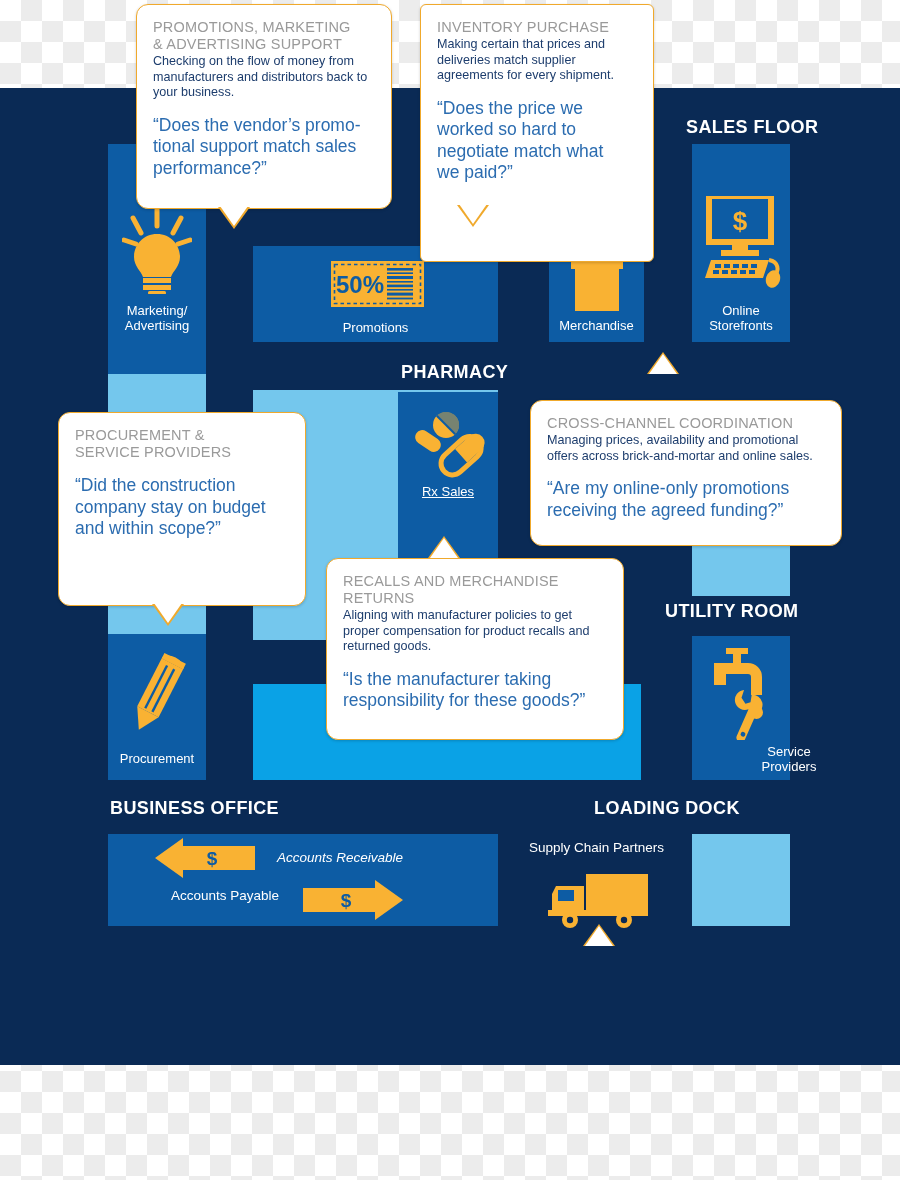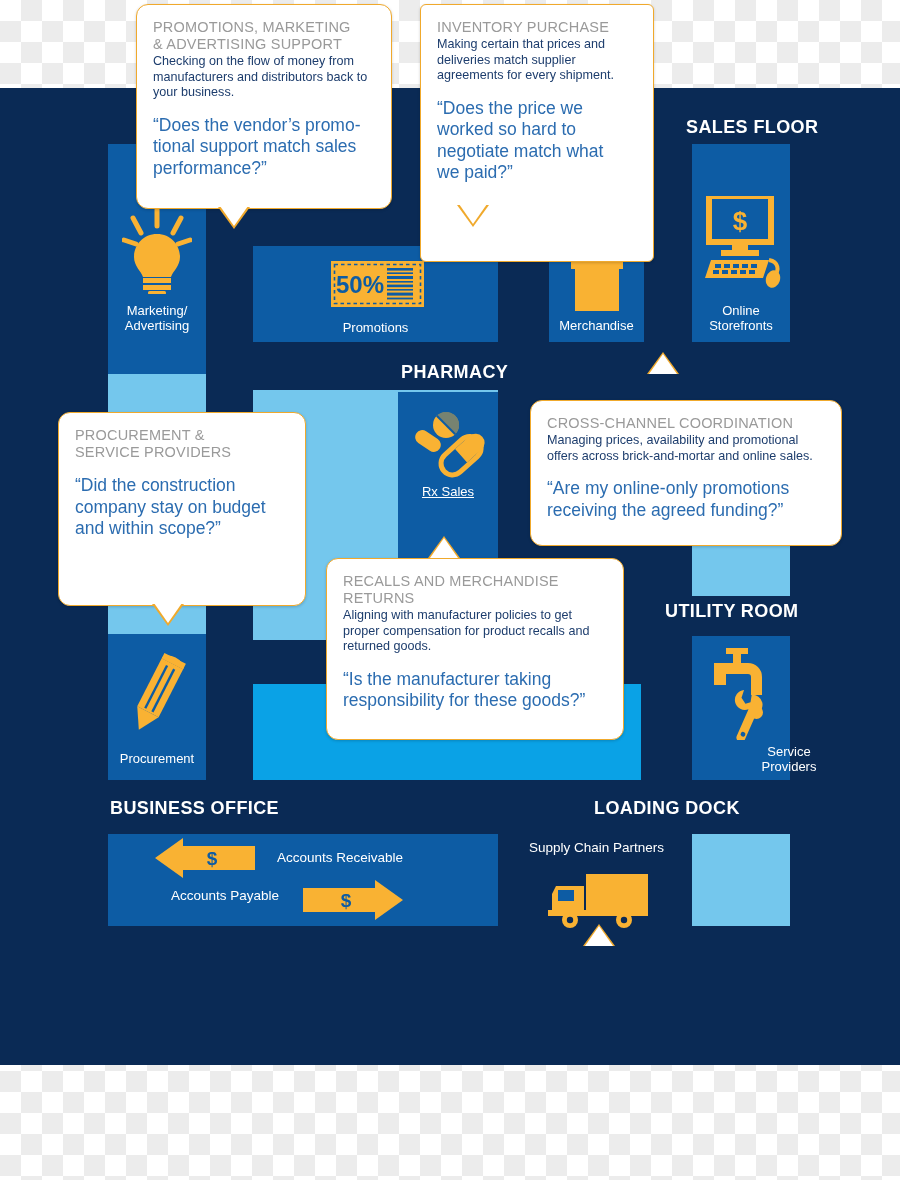--- a/index.html
+++ b/index.html
@@ -210,21 +210,21 @@
   </div>
   <div class="tile-label" style="left:692px;top:744px;width:98px;padding-left:48px;">Service
 Providers</div>
 
   <div class="blk" style="left:303px;top:880px;width:100px;height:40px;">
     <svg width="100" height="40" viewBox="0 0 100 40">
       <path d="M0 8 L72 8 L72 0 L100 20 L72 40 L72 32 L0 32 Z" fill="#f9b233"></path>
       <text x="43" y="27" font-family="'Liberation Sans',sans-serif" font-size="19" font-weight="bold" fill="#0d5ca4" text-anchor="middle">$</text>
     </svg>
   </div>
-  <div class="flow-label" style="left:277px;top:850px;">Accounts Receivable</div>
+  <div class="flow-label" style="left:277px;top:850px;font-style:italic;">Accounts Receivable</div>
 
   <div class="blk" style="left:155px;top:838px;width:100px;height:40px;">
     <svg width="100" height="40" viewBox="0 0 100 40">
       <path d="M100 8 L28 8 L28 0 L0 20 L28 40 L28 32 L100 32 Z" fill="#f9b233"></path>
       <text x="57" y="27" font-family="'Liberation Sans',sans-serif" font-size="19" font-weight="bold" fill="#0d5ca4" text-anchor="middle">$</text>
     </svg>
   </div>
   <div class="flow-label" style="left:171px;top:888px;">Accounts Payable</div>
 
   <div class="flow-label" style="left:529px;top:840px;">Supply Chain Partners</div>

